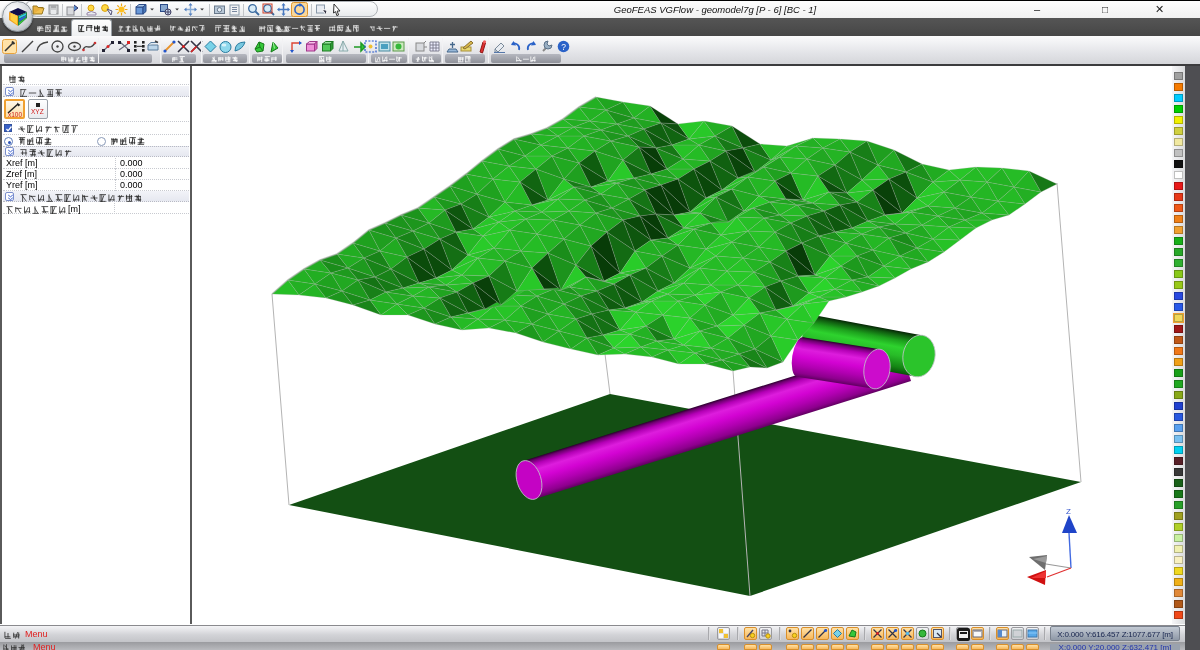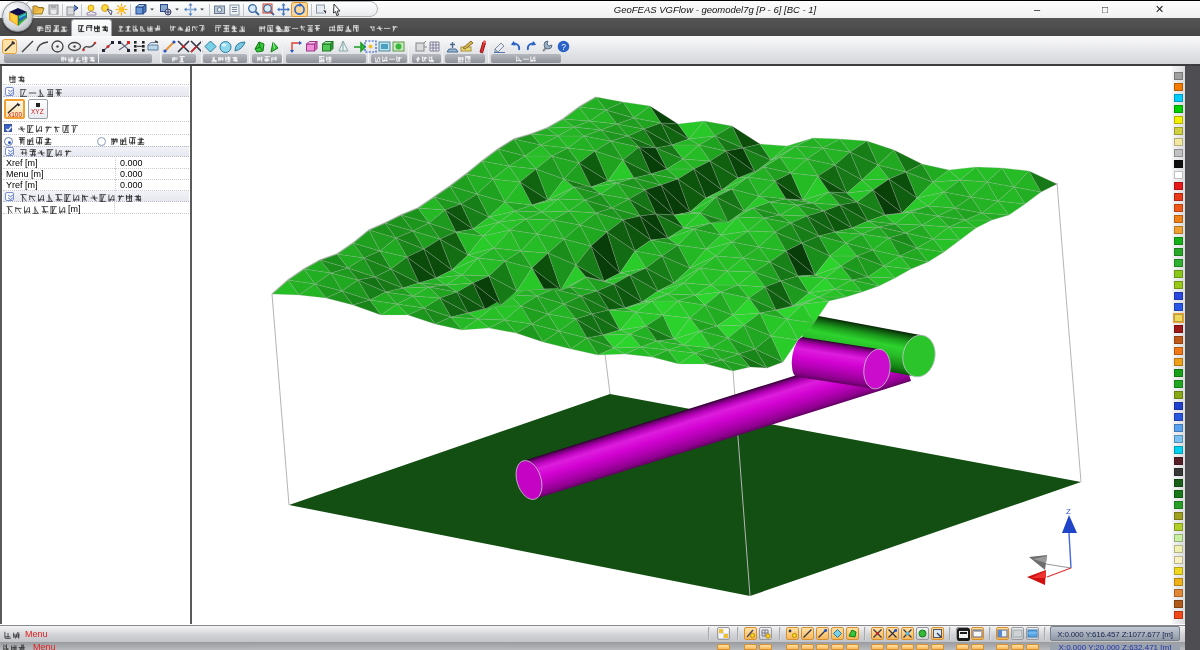--- a/index.html
+++ b/index.html
@@ -589,21 +589,21 @@
 <div class="abs" style="left:19px;top:148px;width:55px;height:11px">
     <svg width="55" height="11" viewBox="0 0 55 11">
       <path d="M1.3 1.6 L7.5 1.6 M1.8 5.0 L8.1 5.0 M3.6 2.6 L3.6 7.0 M6.9 2.0 L6.9 7.6 M10.8 1.6 L16.9 1.6 M10.4 3.4 L16.9 3.4 M10.9 6.8 L17.1 6.8 M13.8 1.7 L13.8 7.8 M15.7 2.3 L15.7 8.8 M14.6 2.2 L12.5 8.6 M18.8 5.0 L25.7 5.0 M22.6 2.2 L22.6 7.1 M20.8 2.6 L24.4 8.2 M27.7 1.6 L34.2 1.6 M27.6 8.4 L34.0 8.4 M28.3 1.8 L28.3 8.0 M30.0 1.6 L30.0 8.8 M32.2 2.2 L29.7 8.6 M36.8 6.8 L42.8 6.8 M37.1 1.5 L37.1 7.9 M42.1 2.2 L42.1 7.9 M41.0 2.2 L37.7 8.6 M45.9 3.4 L52.3 3.4 M47.6 2.1 L47.6 7.0 M49.8 2.2 L47.1 8.6" stroke="#222" stroke-width="0.75" fill="none"></path>
     </svg>
   </div>
 <div class="abs" style="left:3px;top:158px;width:186px;height:11px;border-bottom:1px dotted #c8cad0;font-size:9px;line-height:11px;color:#000">
     <span style="position:absolute;left:3px">Xref [m]</span>
     <span style="position:absolute;left:112px;border-left:1px dotted #c8cad0;padding-left:4px;width:70px;height:11px">0.000</span>
   </div>
 <div class="abs" style="left:3px;top:169px;width:186px;height:11px;border-bottom:1px dotted #c8cad0;font-size:9px;line-height:11px;color:#000">
-    <span style="position:absolute;left:3px">Menu [m]</span>
+    <span style="position:absolute;left:3px">Zref [m]</span>
     <span style="position:absolute;left:112px;border-left:1px dotted #c8cad0;padding-left:4px;width:70px;height:11px">0.000</span>
   </div>
 <div class="abs" style="left:3px;top:180px;width:186px;height:11px;border-bottom:1px dotted #c8cad0;font-size:9px;line-height:11px;color:#000">
     <span style="position:absolute;left:3px">Yref [m]</span>
     <span style="position:absolute;left:112px;border-left:1px dotted #c8cad0;padding-left:4px;width:70px;height:11px">0.000</span>
   </div>
 <div class="abs" style="left:3px;top:191px;width:186px;height:11px;background:linear-gradient(#f2f3f8,#e6e8f0);border-bottom:1px dotted #b8bac4"></div>
 <div class="abs" style="left:5px;top:192px;width:9px;height:9px;border:1px solid #7a8ecc;border-radius:2px;background:#fff">
     <svg width="9" height="9" viewBox="0 0 9 9">
       <path d="M2.2,2 L4.5,3.8 L6.8,2 M2.2,4.8 L4.5,6.6 L6.8,4.8" stroke="#2a52c8" stroke-width="0.9" fill="none"></path>

